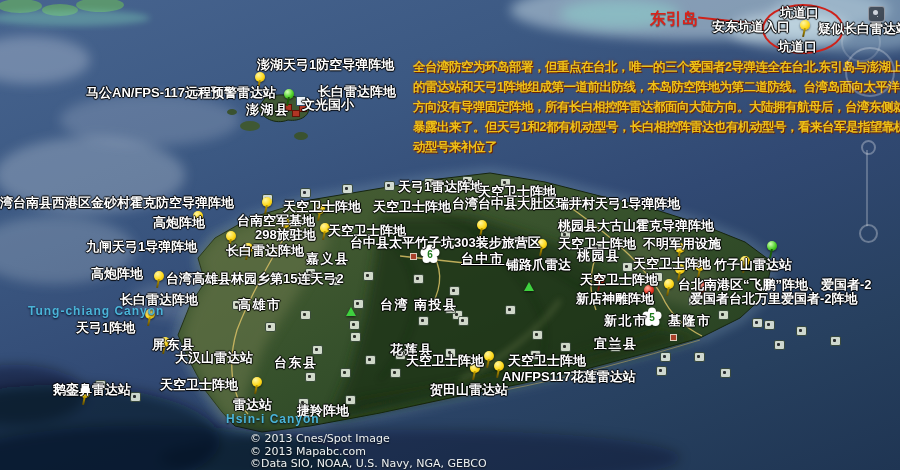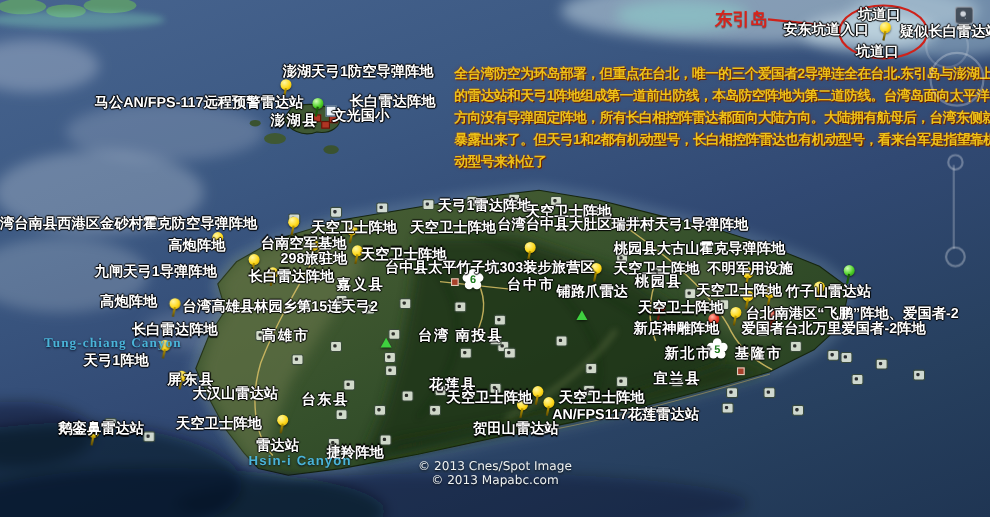--- a/index.html
+++ b/index.html
@@ -10,21 +10,21 @@
   .lbl{position:absolute;font:bold 13px "Liberation Sans","DejaVu Sans",sans-serif;color:#fff;
     white-space:nowrap;line-height:1;z-index:40;
     text-shadow:-1px 0 1px #000,1px 0 1px #000,0 -1px 1px #000,0 1px 1px #000;}
   .lbl.county{letter-spacing:1.5px;}
   .lbl.canyon{color:#4ab4d8;font-size:12px;letter-spacing:1px;text-shadow:0 1px 2px rgba(0,10,30,.95);}
   .lbl.red{color:#d8231a;font-size:16px;text-shadow:0 1px 1px rgba(40,0,0,.45);}
   .annotation{position:absolute;left:413px;top:57px;width:492px;z-index:50;}
   .ann-line{font:bold 12.5px "Liberation Sans","DejaVu Sans",sans-serif;color:#eec117;
     letter-spacing:-0.5px;line-height:20px;white-space:nowrap;
     text-shadow:1px 1px 0 #6b2403,0 0 3px rgba(150,45,0,.65);}
-  .copyright{position:absolute;left:250px;top:418px;width:400px;text-align:center;z-index:45;}
+  .copyright{position:absolute;left:250px;top:433px;width:400px;text-align:left;z-index:45;}
   .copyright div{font:11px "DejaVu Sans",sans-serif;color:#eef2f2;line-height:12.5px;
     text-shadow:0 1px 2px rgba(0,0,0,.85);}
   .pin{position:absolute;width:14px;height:18px;z-index:30;}
   .pin::before{content:"";position:absolute;left:3px;top:0;width:10px;height:10px;border-radius:50%;
     background:radial-gradient(circle at 35% 30%,#fff6a0,#ffd91c 55%,#c79a00);
     box-shadow:0 1px 2px rgba(0,0,0,.6);}
   .pin::after{content:"";position:absolute;left:6px;top:8px;width:2px;height:9px;
     background:linear-gradient(#c7a300,#5f4a00);transform:rotate(12deg);}
   .pin.red::before{background:radial-gradient(circle at 35% 30%,#ffb2a2,#ee3524 55%,#8d1305);}
   .pin.red::after{background:#7a1b10;}
@@ -279,35 +279,35 @@
       <div class="lbl site" style="left: 237px; top: 214px;">台南空军基地</div>
       <div class="lbl site" style="left: 558px; top: 219px;">桃园县大古山霍克导弹阵地</div>
       <div class="lbl site" style="left: 328px; top: 224px;">天空卫士阵地</div>
       <div class="lbl site" style="left: 255px; top: 228px;">298旅驻地</div>
       <div class="lbl site" style="left: 350px; top: 236px;">台中县太平竹子坑303装步旅营区</div>
       <div class="lbl site" style="left: 558px; top: 237px;">天空卫士阵地</div>
       <div class="lbl site" style="left: 643px; top: 237px;">不明军用设施</div>
       <div class="lbl site" style="left: 86px; top: 240px;">九闸天弓1导弹阵地</div>
       <div class="lbl site" style="left: 226px; top: 244px;">长白雷达阵地</div>
       <div class="lbl county" style="left: 306px; top: 252px;">嘉义县</div>
-      <div class="lbl county" style="left: 461px; top: 252px;">台中市</div>
+      <div class="lbl county" style="left: 461px; top: 252px; text-decoration: underline;">台中市</div>
       <div class="lbl site" style="left: 506px; top: 258px;">铺路爪雷达</div>
       <div class="lbl county" style="left: 577px; top: 249px;">桃园县</div>
       <div class="lbl site" style="left: 633px; top: 257px;">天空卫士阵地</div>
       <div class="lbl site" style="left: 714px; top: 258px;">竹子山雷达站</div>
       <div class="lbl site" style="left: 91px; top: 267px;">高炮阵地</div>
       <div class="lbl site" style="left: 166px; top: 272px;">台湾高雄县林园乡第15连天弓2</div>
       <div class="lbl site" style="left: 580px; top: 273px;">天空卫士阵地</div>
       <div class="lbl site" style="left: 678px; top: 278px;">台北南港区“飞鹏”阵地、爱国者-2</div>
       <div class="lbl site" style="left: 120px; top: 293px;">长白雷达阵地</div>
       <div class="lbl county" style="left: 238px; top: 298px;">高雄市</div>
       <div class="lbl county" style="left: 380px; top: 298px;">台湾 南投县</div>
       <div class="lbl site" style="left: 576px; top: 292px;">新店神雕阵地</div>
-      <div class="lbl site" style="left: 664px; top: 292px; padding-left: 10px;">爱国者台北万里爱国者-2阵地</div>
-      <div class="lbl canyon" style="left: 40px; top: 305px; font-family: Liberation Serif, serif;">Tung-chiang Canyon</div>
+      <div class="lbl site" style="left: 680px; top: 292px; padding-left: 10px;">爱国者台北万里爱国者-2阵地</div>
+      <div class="lbl canyon" style="left: 28px; top: 305px;">Tung-chiang Canyon</div>
       <div class="lbl site" style="left: 76px; top: 321px;">天弓1阵地</div>
       <div class="lbl county" style="left: 152px; top: 338px;">屏东县</div>
       <div class="lbl county" style="left: 604px; top: 314px;">新北市</div>
       <div class="lbl county" style="left: 668px; top: 314px;">基隆市</div>
       <div class="lbl county" style="left: 594px; top: 337px;">宜兰县</div>
       <div class="lbl county" style="left: 390px; top: 343px;">花莲县</div>
       <div class="lbl site" style="left: 175px; top: 351px;">大汉山雷达站</div>
       <div class="lbl county" style="left: 274px; top: 356px;">台东县</div>
       <div class="lbl site" style="left: 406px; top: 354px;">天空卫士阵地</div>
       <div class="lbl site" style="left: 508px; top: 354px;">天空卫士阵地</div>
@@ -324,20 +324,21 @@
       <div class="ann-line">全台湾防空为环岛部署，但重点在台北，唯一的三个爱国者2导弹连全在台北.东引岛与澎湖上</div>
       <div class="ann-line">的雷达站和天弓1阵地组成第一道前出防线，本岛防空阵地为第二道防线。台湾岛面向太平洋</div>
       <div class="ann-line">方向没有导弹固定阵地，所有长白相控阵雷达都面向大陆方向。大陆拥有航母后，台湾东侧就</div>
       <div class="ann-line">暴露出来了。但天弓1和2都有机动型号，长白相控阵雷达也有机动型号，看来台军是指望靠机</div>
       <div class="ann-line">动型号来补位了</div>
     </div>
 
   <div class="copyright" id="copyright">
       <div>© 2013 Cnes/Spot Image</div>
       <div>© 2013 Mapabc.com</div>
+      <div>©Data SIO, NOAA, U.S. Navy, NGA, GEBCO</div>
     </div>
 
   <div class="nav-ring r2"></div>
   <div class="nav-ring r1"></div>
   <div class="zoom-track"></div>
   <div class="zoom-knob kt"></div>
   <div class="zoom-knob kb"></div>
   <div class="corner-icon"></div>
 
 </div>

